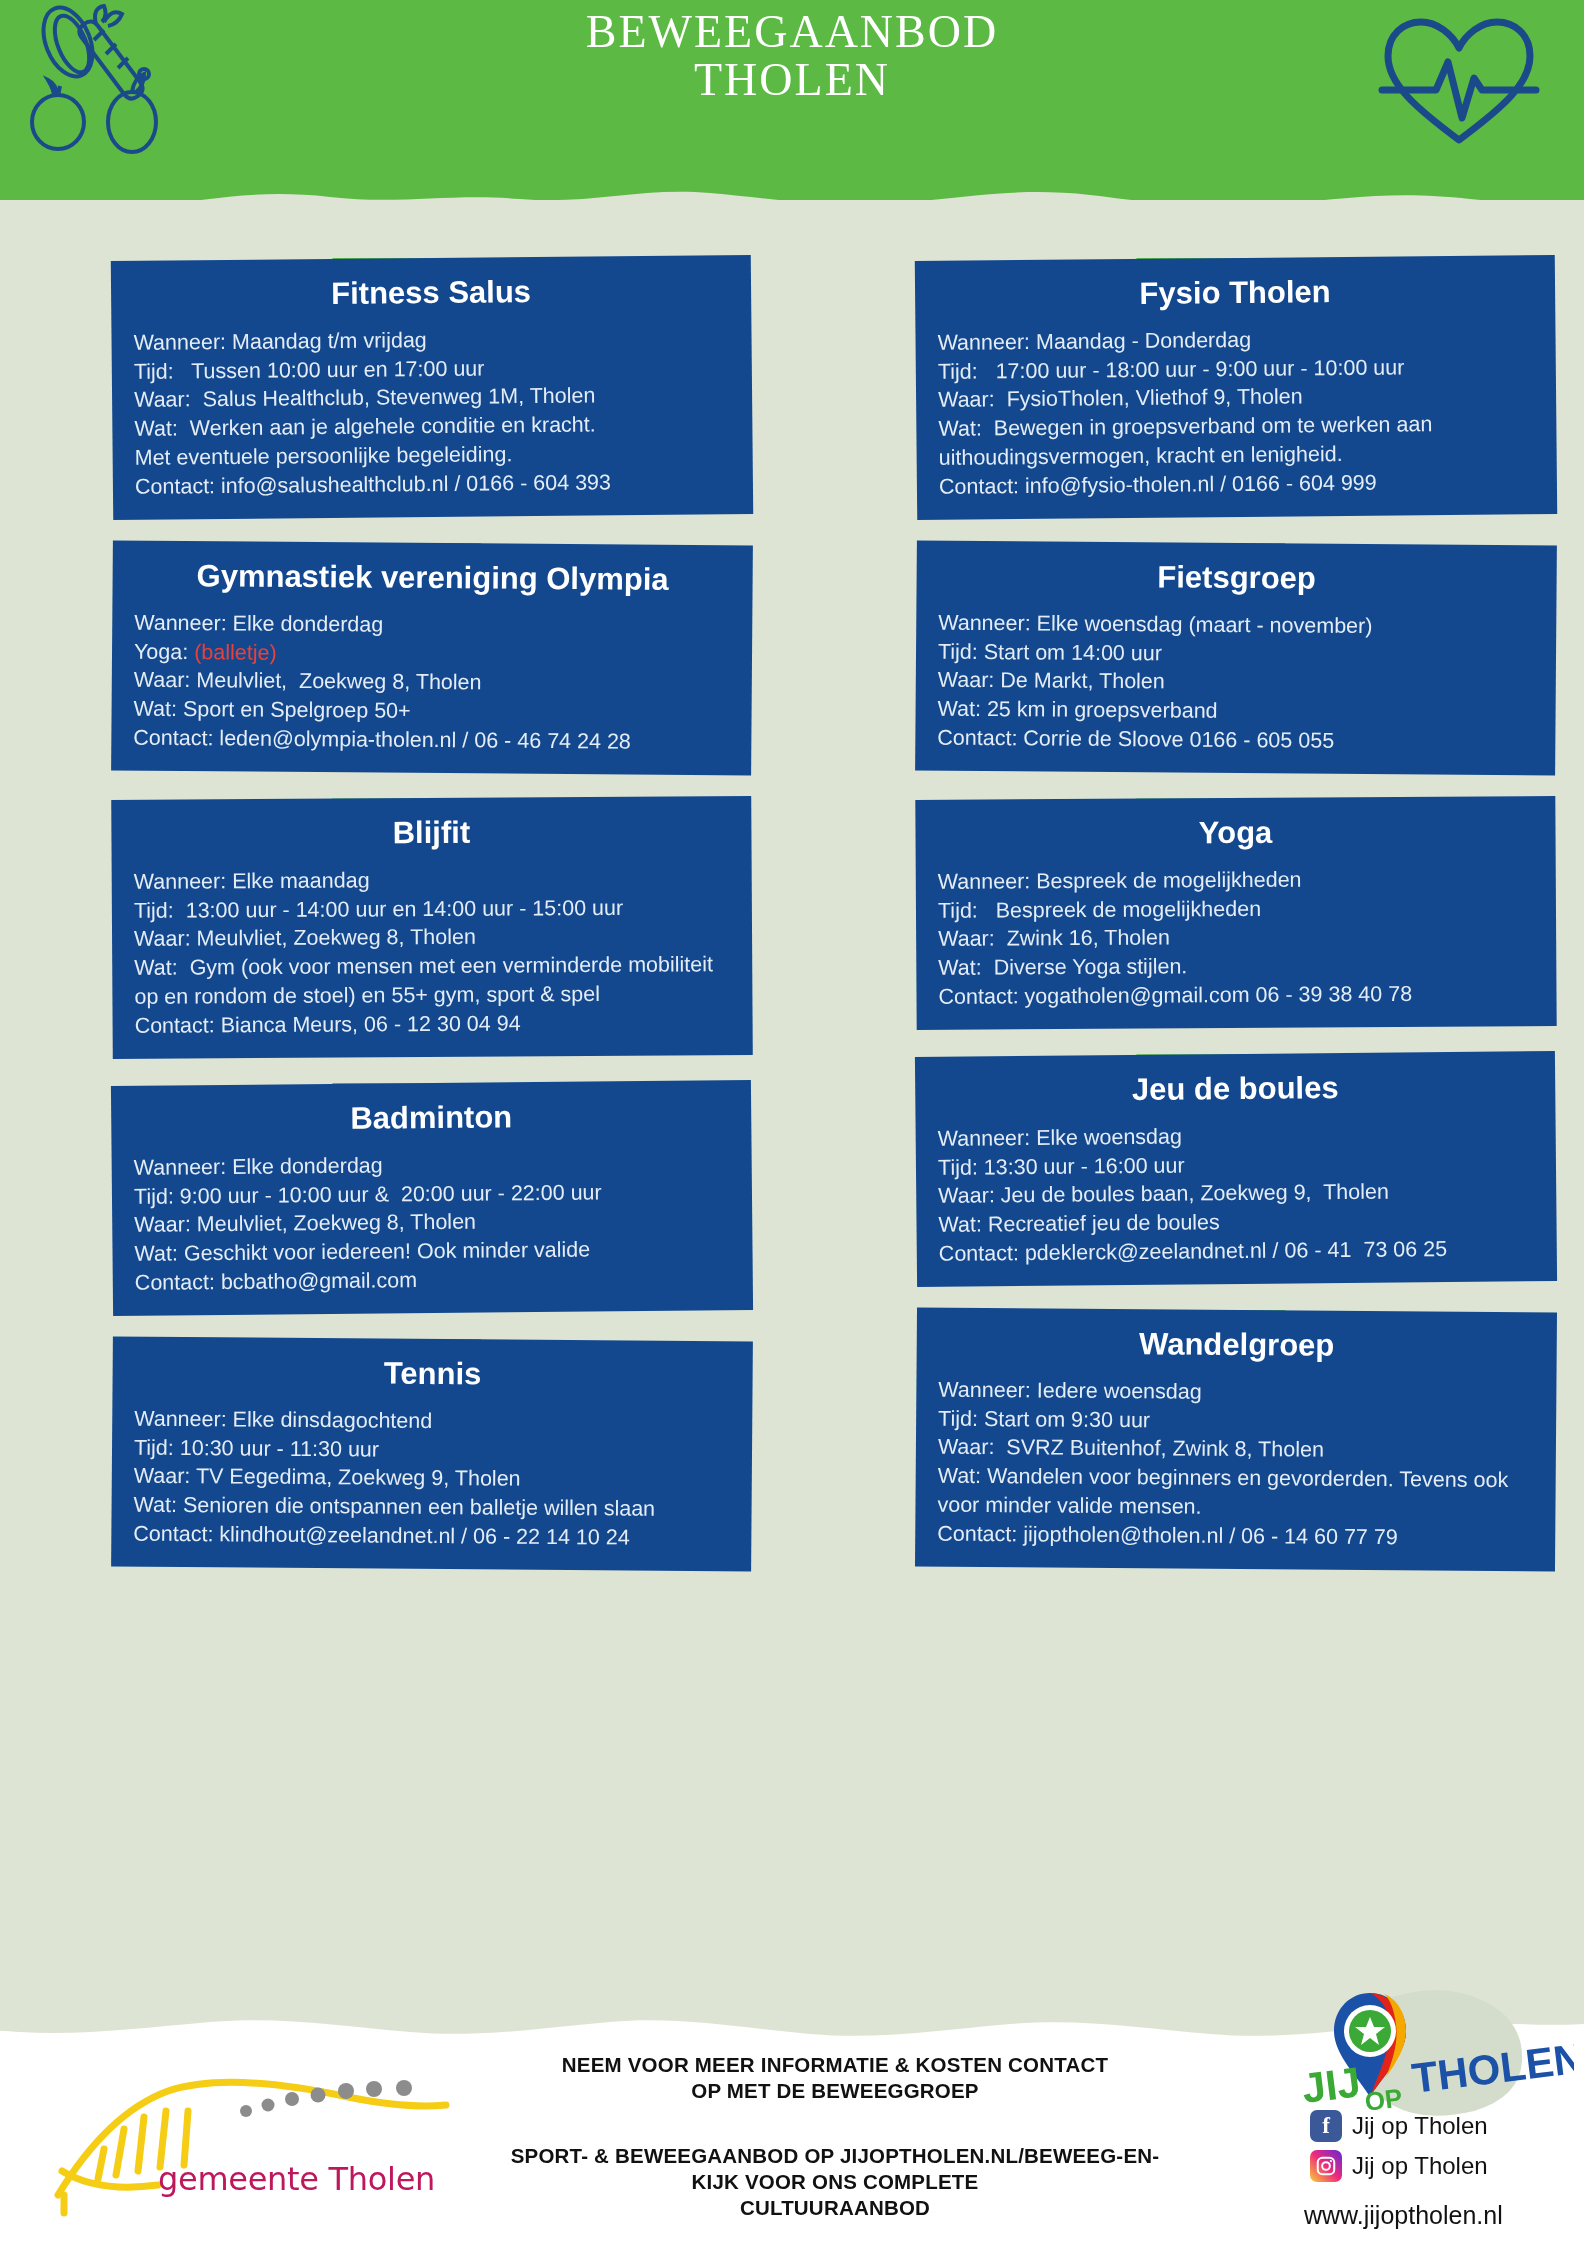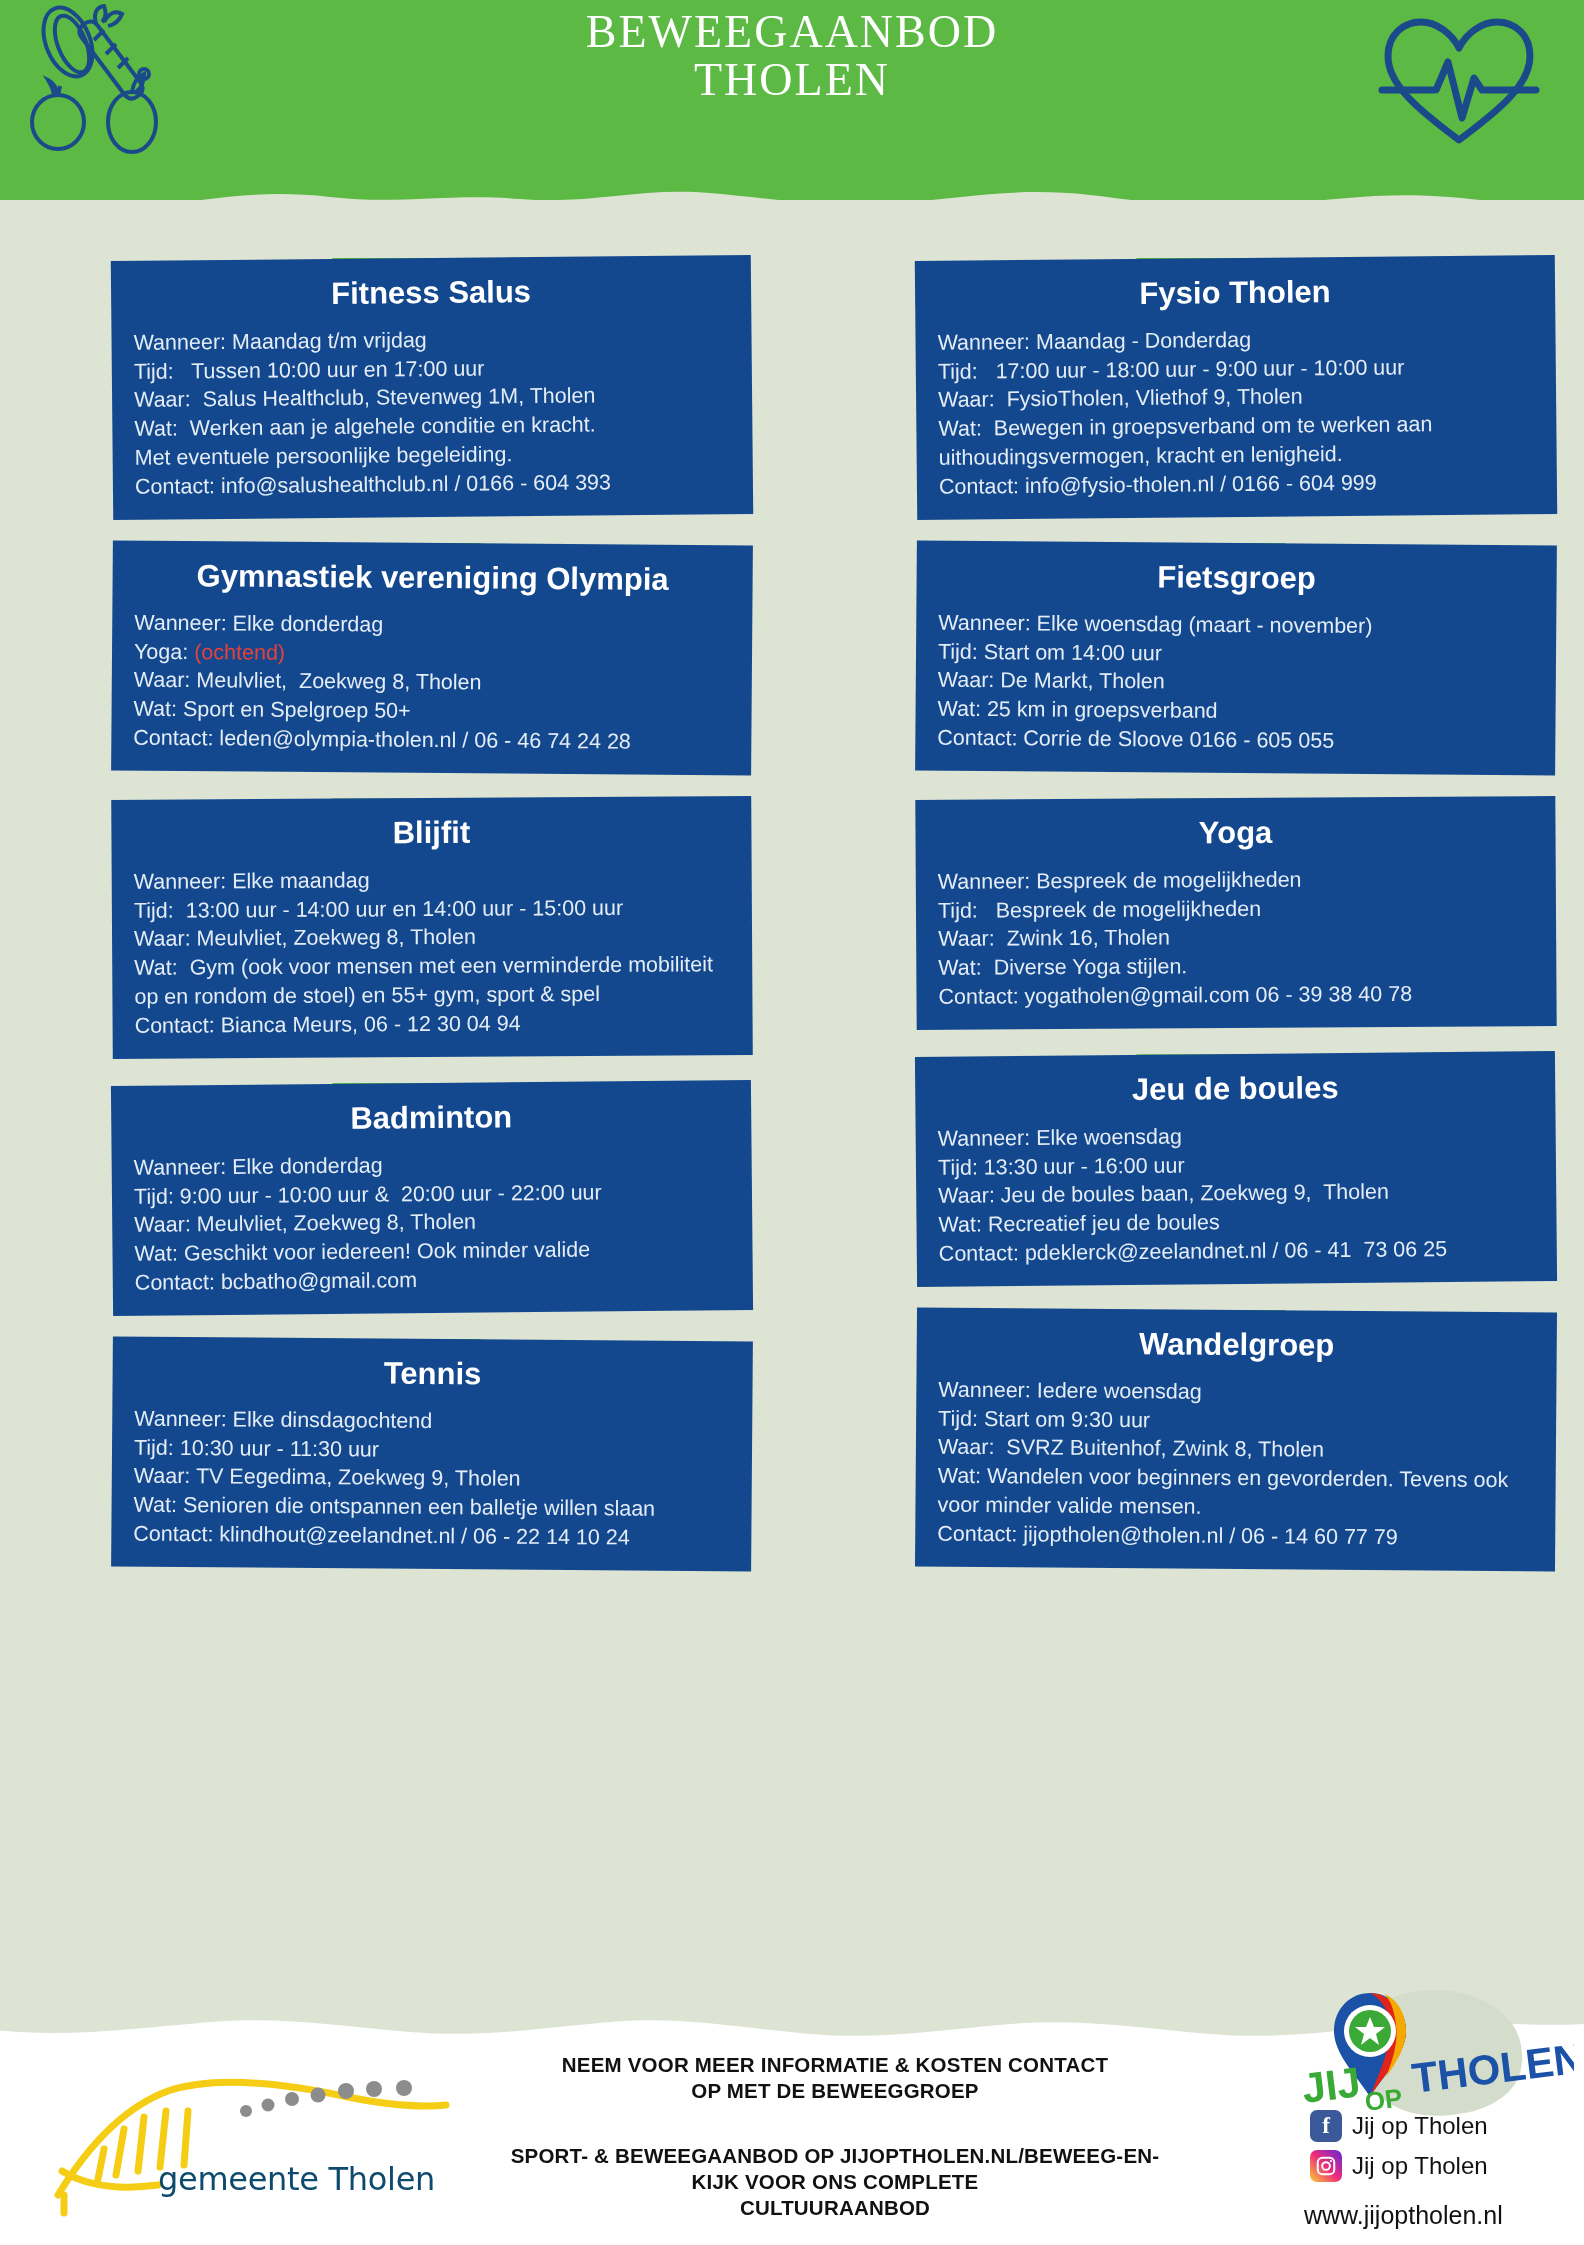--- a/index.html
+++ b/index.html
@@ -149,21 +149,21 @@
 
   #gemeente-logo {
     position: absolute;
     left: 48px; top: 2075px;
     width: 420px; height: 150px;
   }
   #gemeente-label {
     position: absolute;
     left: 158px; top: 2160px;
     font-size: 32px;
-    color: #0c4a6e;
+    color: #be185d;
     font-family: "DejaVu Sans", sans-serif;
     letter-spacing: -0.3px;
   }
 
   #jij-block {
     position: absolute;
     right: 10px; top: 1985px;
     width: 300px; height: 255px;
   }
   #jij-logo {
@@ -260,21 +260,21 @@
           <div class="card-line">Wat:  Werken aan je algehele conditie en kracht.</div>
           <div class="card-line">Met eventuele persoonlijke begeleiding.</div>
           <div class="card-line">Contact: info@salushealthclub.nl / 0166 - 604 393</div>
         </div>
       </div>
       <div class="card-wrap">
         <div class="tape"></div>
         <div class="card skew-b">
           <div class="card-title">Gymnastiek vereniging Olympia</div>
           <div class="card-line">Wanneer: Elke donderdag</div>
-          <div class="card-line"><span>Yoga: </span><span class="warn-span">(ochtend)</span></div>
+          <div class="card-line"><span>Yoga: </span><span class="warn-span">(balletje)</span></div>
           <div class="card-line">Waar: Meulvliet,  Zoekweg 8, Tholen</div>
           <div class="card-line">Wat: Sport en Spelgroep 50+</div>
           <div class="card-line">Contact: leden@olympia-tholen.nl / 06 - 46 74 24 28</div>
         </div>
       </div>
       <div class="card-wrap">
         <div class="tape"></div>
         <div class="card skew-c">
           <div class="card-title">Blijfit</div>
           <div class="card-line">Wanneer: Elke maandag</div>

